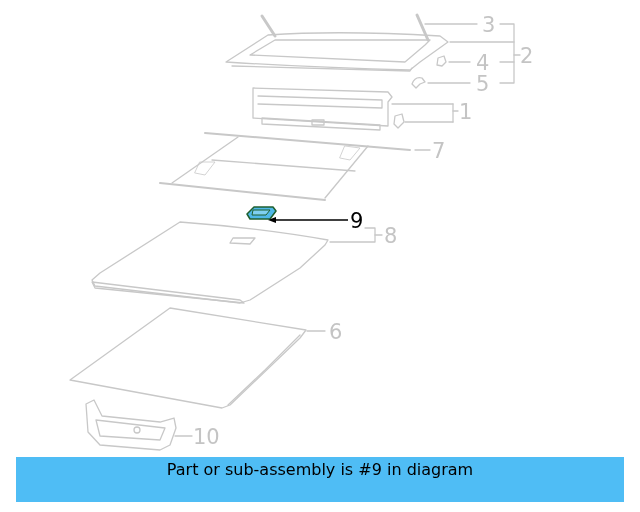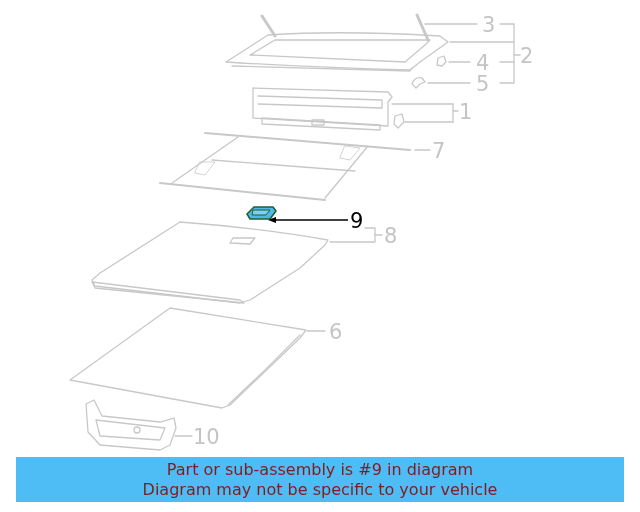--- a/index.html
+++ b/index.html
@@ -1,20 +1,20 @@
 <!DOCTYPE html>
 <html><head>
   <meta charset="utf-8">
   <style>
     html, body { margin: 0; padding: 0; }
     body { width: 640px; height: 512px; background: #ffffff; position: relative; overflow: hidden; font-family: "DejaVu Sans", sans-serif; }
     #diagram { position: absolute; left: 0; top: 0; width: 640px; height: 512px; }
     .callout { font-family: "DejaVu Sans", sans-serif; font-size: 21px; fill: #c4c4c4; }
     .callout-hl { font-family: "DejaVu Sans", sans-serif; font-size: 21px; fill: #000000; }
-    .banner { position: absolute; left: 16px; top: 457px; width: 608px; height: 45px; background: #4fbdf5; text-align: center; color: #7f1d1d; font-family: "DejaVu Sans", sans-serif; font-size: 16px; line-height: 20px; padding-top: 3px; box-sizing: border-box; }
+    .banner { position: absolute; left: 16px; top: 457px; width: 608px; height: 45px; background: #4fbdf5; text-align: center; color: #000000; font-family: "DejaVu Sans", sans-serif; font-size: 16px; line-height: 20px; padding-top: 3px; box-sizing: border-box; }
     .banner div { white-space: nowrap; }
   </style>
 </head>
 <body>
 
 <svg id="diagram" viewBox="0 0 640 512" xmlns="http://www.w3.org/2000/svg">
   <g fill="none" stroke="#c8c8c8" stroke-width="1.3" stroke-linejoin="round" stroke-linecap="round">
 
     <g>
       <line x1="262" y1="16" x2="275" y2="36" stroke-width="3"></line>
@@ -97,14 +97,13 @@
   <text class="callout" x="459" y="119">1</text>
   <text class="callout" x="432" y="158">7</text>
   <text class="callout-hl" x="350" y="228">9</text>
   <text class="callout" x="384" y="243">8</text>
   <text class="callout" x="329" y="339">6</text>
   <text class="callout" x="193" y="444">10</text>
 </svg>
 
 <div class="banner">
   <div>Part or sub-assembly is #9 in diagram</div>
-  <div>Diagram may not be specific to your vehicle</div>
 </div>
 
 </body></html>

